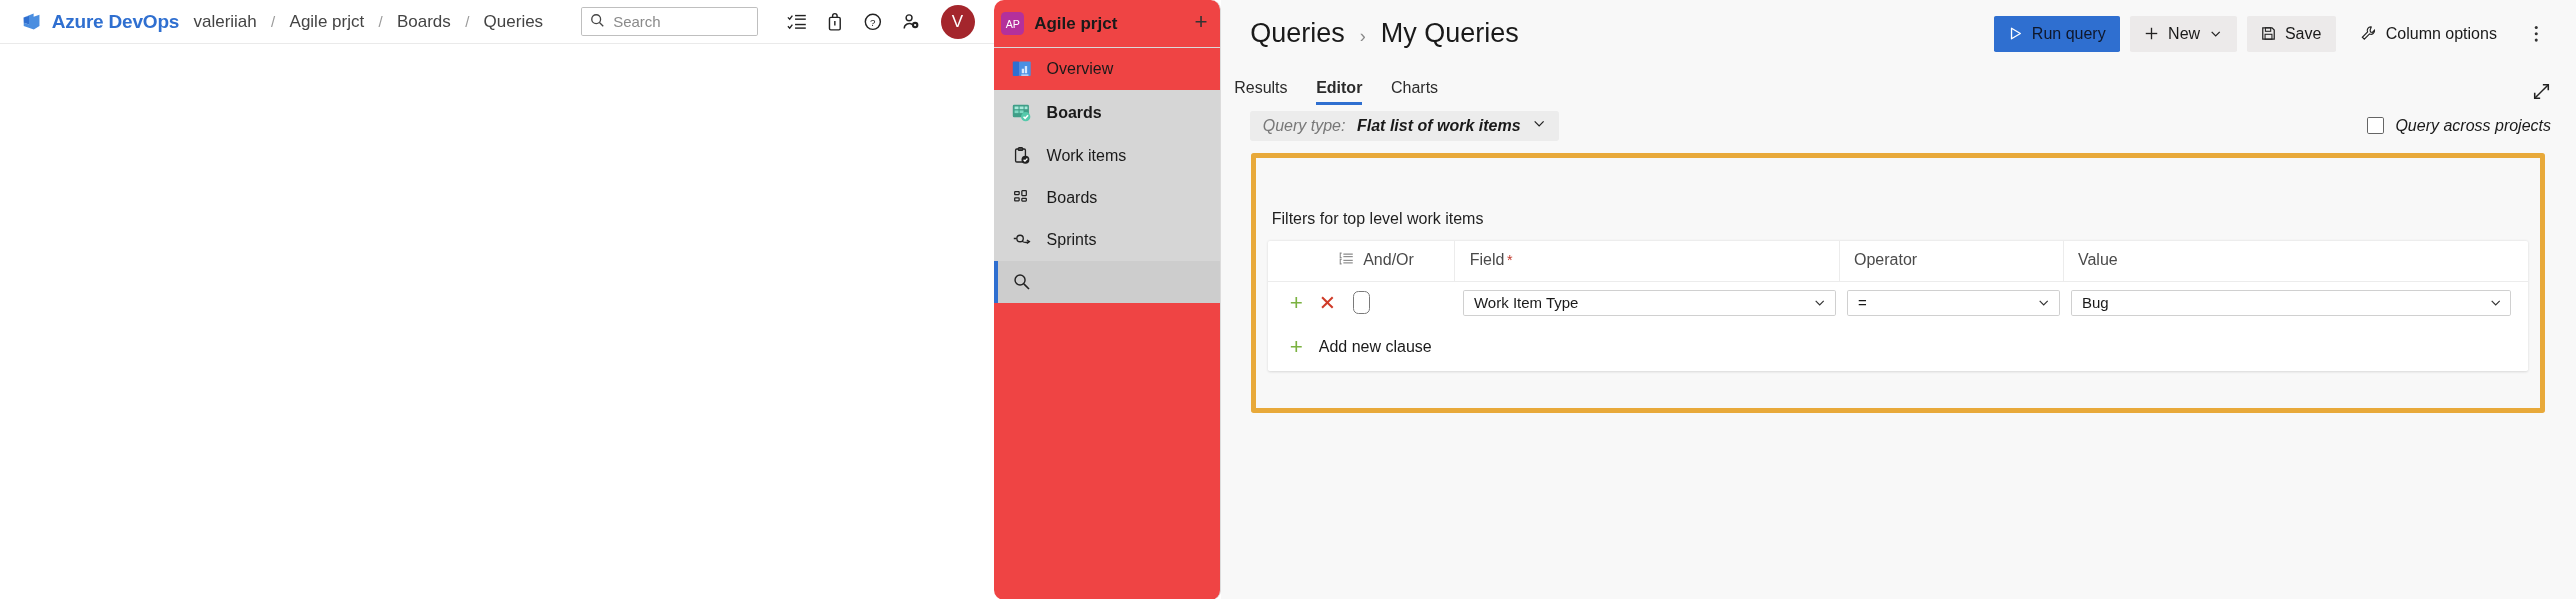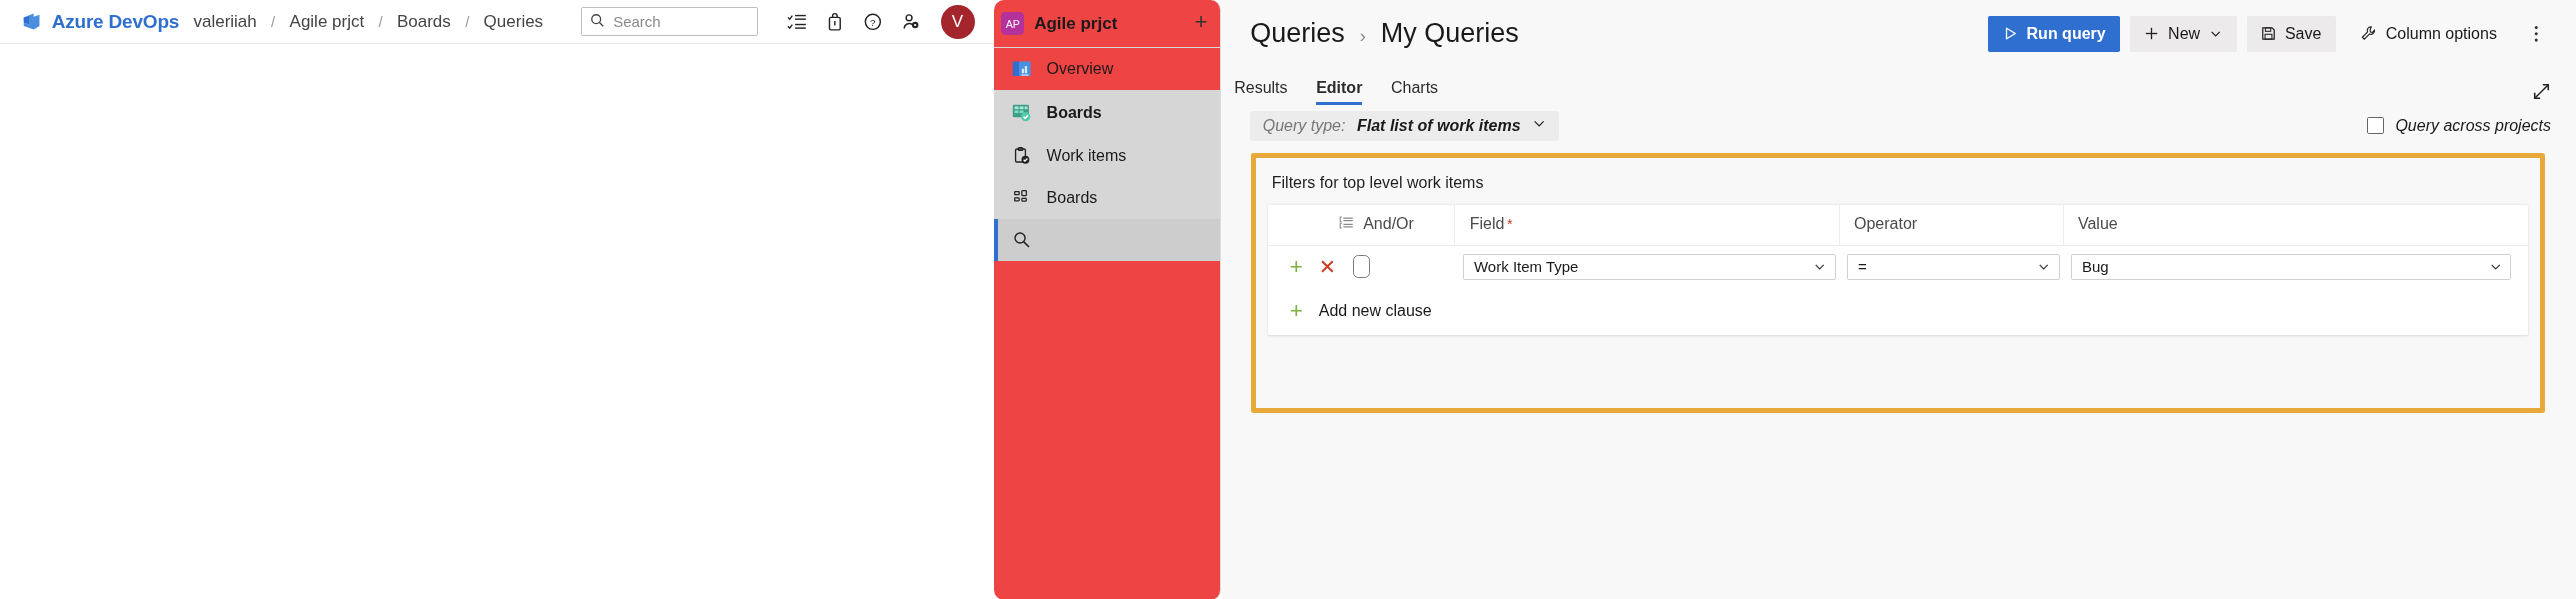--- a/index.html
+++ b/index.html
@@ -104,21 +104,21 @@
   .page-title .t1 { font-size: 27px; color: #1a1a1a; }
   .page-title .chev { font-size: 18px; color: #888; }
   .page-title .t2 { font-size: 27px; color: #1a1a1a; }
 
   .cmd-right { margin-left: auto; display: flex; align-items: center; gap: 9.8px; }
   .btn {
     height: 36px; display: flex; align-items: center; gap: 9px;
     padding: 0 14.3px; font-size: 16px; border-radius: 1.8px;
     background: #eceaea; color: #1a1a1a; border: none; white-space: nowrap;
   }
-  .btn.primary { background: #2f6fd0; color: #ffffff; font-weight: bold; }
+  .btn.primary { background: #2f6fd0; color: #0f172a; }
   .btn.plain { background: transparent; }
   .btn .glyph { display: flex; align-items: center; }
   .kebab { width: 30px; height: 36px; display: flex; align-items: center; justify-content: center; font-size: 19px; color: #333; letter-spacing: 0; }
 
   .tabsrow {
     height: 38px; display: flex; align-items: flex-end;
     padding: 0 25px 0 13px;
   }
   .tabs { display: flex; align-items: flex-end; gap: 0; }
   .tab {
@@ -149,21 +149,21 @@
   .cbox { width: 17px; height: 17px; border: 0.9px solid #656565; border-radius: 1.8px; background: #fff; }
 
   
   .hl-wrap { padding: 7.2px 31px 0 29.5px; flex: 1 1 auto; min-height: 0; }
   .hl {
     border: 5.4px solid #e8a93a; border-radius: 2.7px;
     background: #f8f8f8;
     padding: 14.3px 12.5px 10.7px 12.5px;
     height: 260px;
   }
-  .filters-label { font-size: 16px; color: #1f1f1f; padding: 1.8px 0 12.5px 3.6px; }
+  .filters-label { font-size: 16px; color: #1f1f1f; padding: 1.8px 0 12.5px 3.6px; margin-top: 36px; }
   .filter-card {
     background: #ffffff;
     box-shadow: 0 0.9px 2.7px rgba(0,0,0,0.13);
     border-radius: 1.8px;
     overflow: hidden;
   }
   .ftable { width: 100%; border-collapse: collapse; table-layout: fixed; }
   .ftable th {
     text-align: left; font-size: 16px; font-weight: bold; color: #4a4a4a;
     padding: 9px 0 9.8px 0; border-bottom: 0.9px solid #ececec;
@@ -330,20 +330,31 @@
             <rect x="3" y="4" width="5" height="3.4" rx="0.6" fill="none" stroke="#222" stroke-width="1.4"></rect>
             <rect x="3" y="11" width="5" height="3.4" rx="0.6" fill="none" stroke="#222" stroke-width="1.4"></rect>
             <rect x="11" y="3" width="5" height="5.4" rx="0.6" fill="none" stroke="#222" stroke-width="1.4"></rect>
             <rect x="11" y="11.6" width="5" height="3" rx="0.6" fill="none" stroke="#222" stroke-width="1.4"></rect>
           </svg>
         </span>
         <span>Boards</span>
       </div>
 
 
+      <div class="nav-item sub">
+        <span class="nav-ico">
+          <svg width="19.7" height="19.7" viewBox="0 0 22 22">
+            <circle cx="9" cy="9.5" r="3.6" fill="none" stroke="#222" stroke-width="1.5"></circle>
+            <line x1="2" y1="9.5" x2="5.2" y2="9.5" stroke="#222" stroke-width="1.5"></line>
+            <path d="M11 12.6 q5 2.6 8 0.4" fill="none" stroke="#222" stroke-width="1.5"></path>
+            <polyline points="16.6,11.2 19.4,13 16.8,15" fill="none" stroke="#222" stroke-width="1.5"></polyline>
+          </svg>
+        </span>
+        <span>Sprints</span>
+      </div>
 
       <div class="nav-item selected">
         <span class="nav-ico">
           <svg width="19.7" height="19.7" viewBox="0 0 22 22">
             <circle cx="9" cy="9" r="5.6" fill="none" stroke="#222" stroke-width="1.6"></circle>
             <line x1="13.2" y1="13.2" x2="19" y2="19" stroke="#222" stroke-width="1.8"></line>
           </svg>
         </span>
         <span></span>
       </div>

